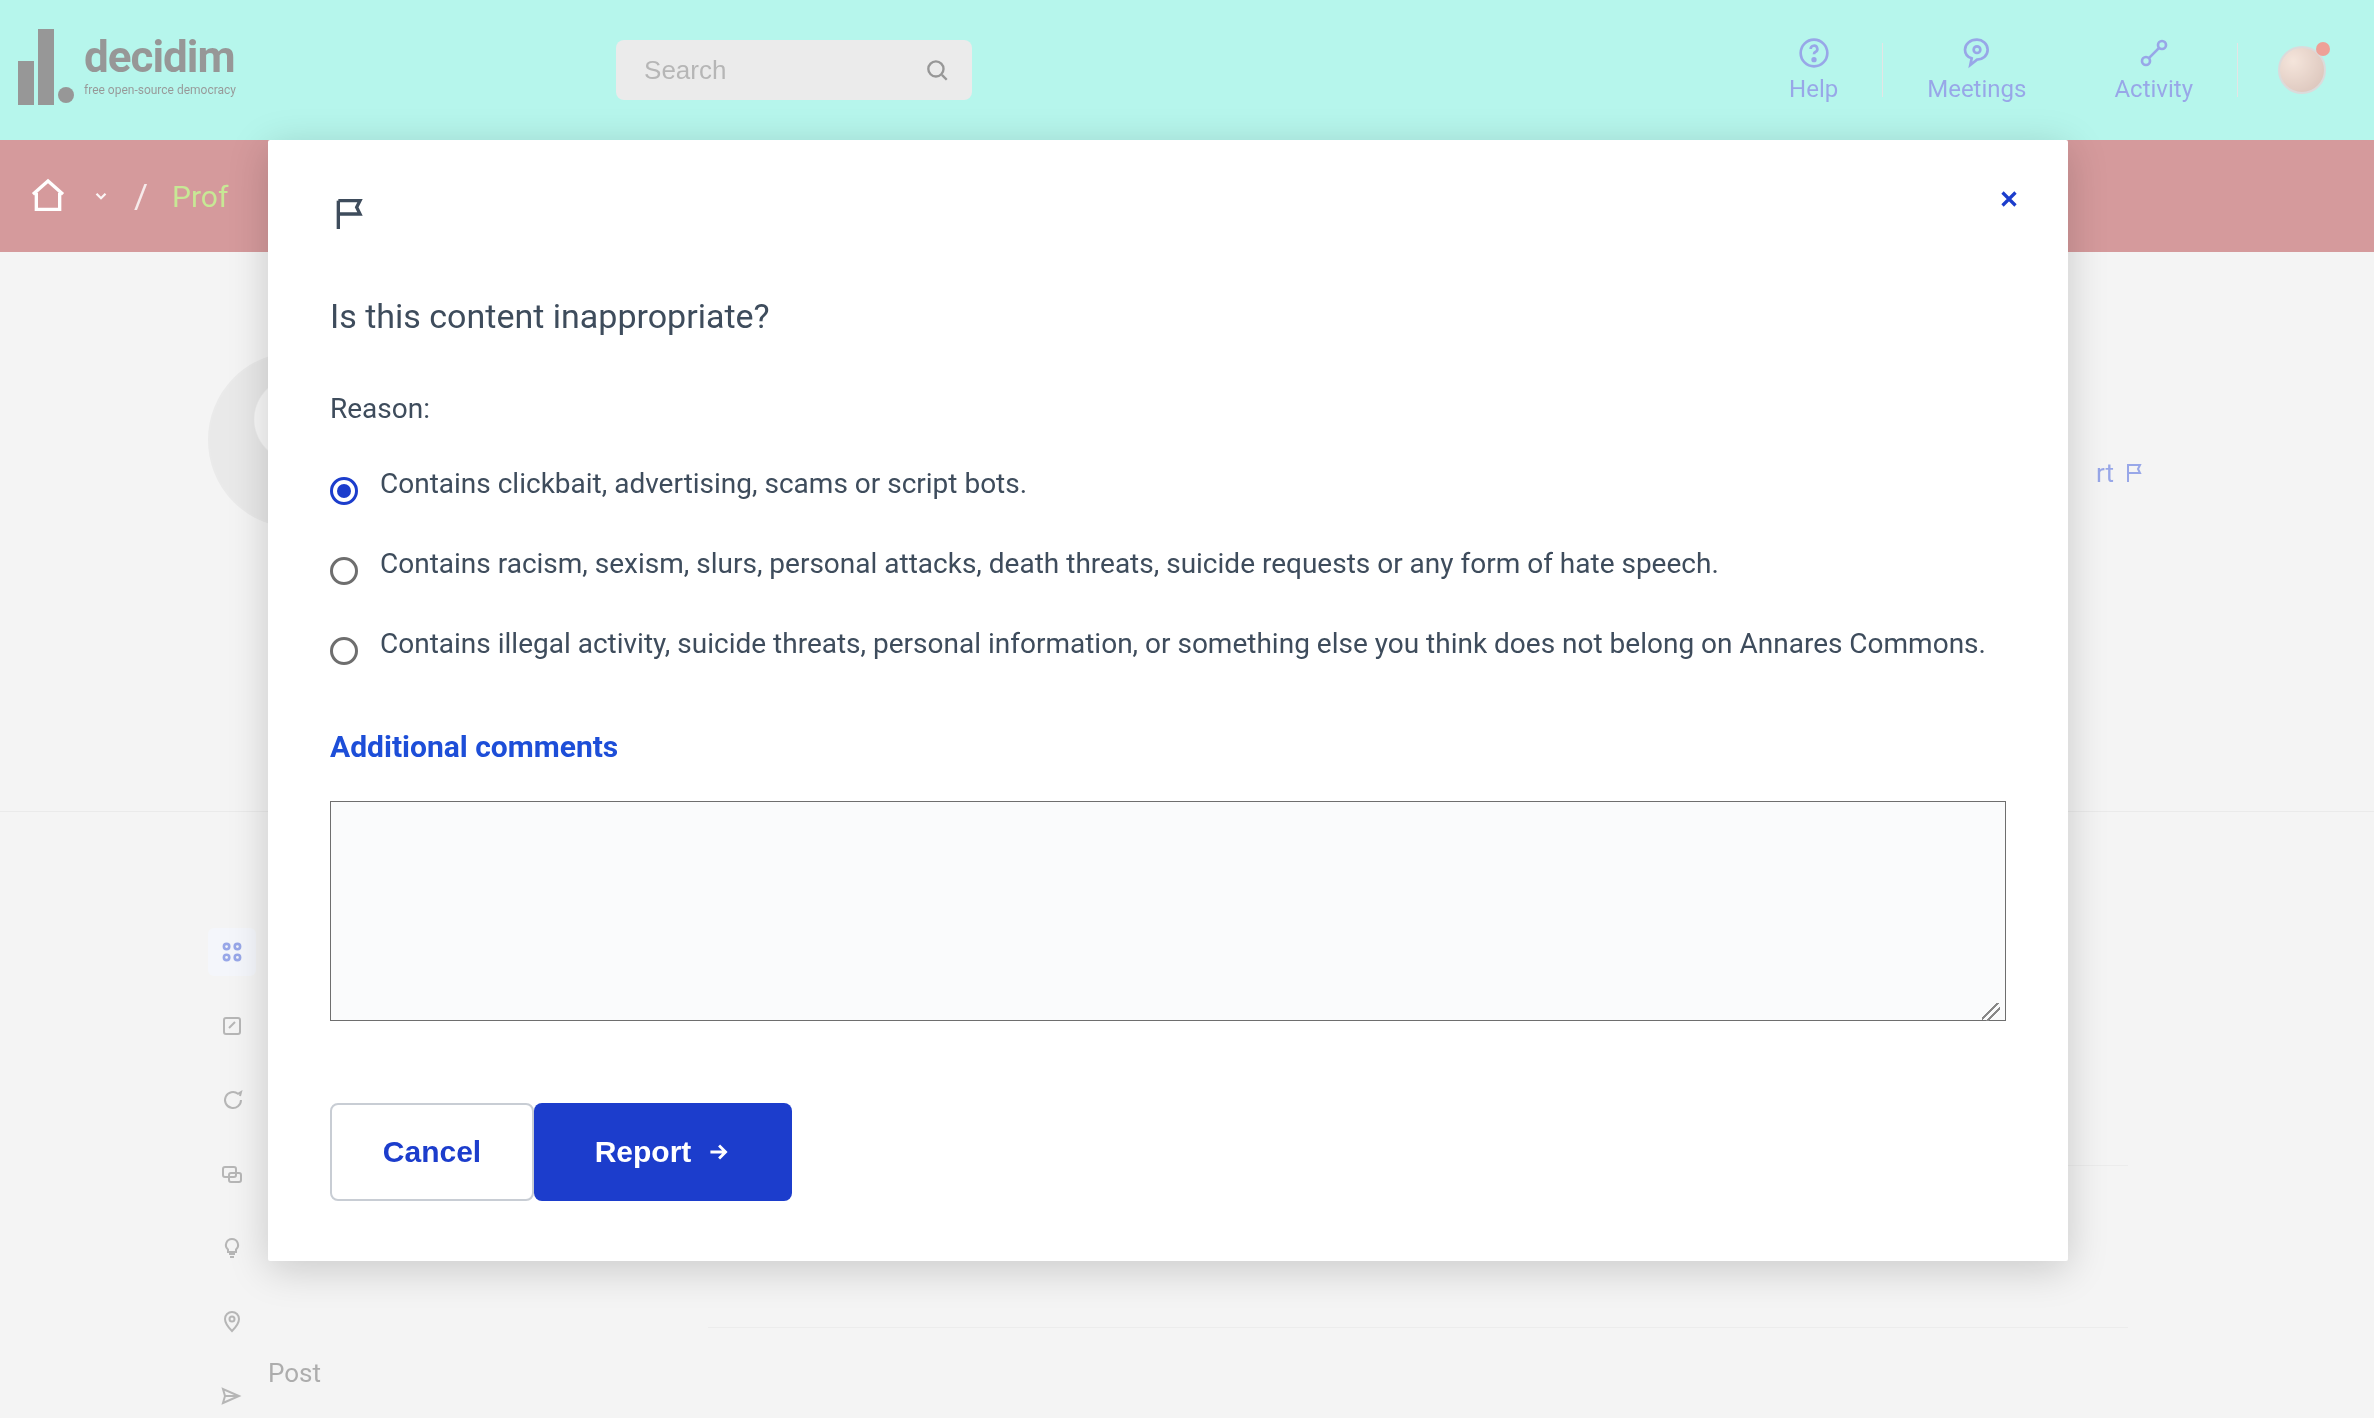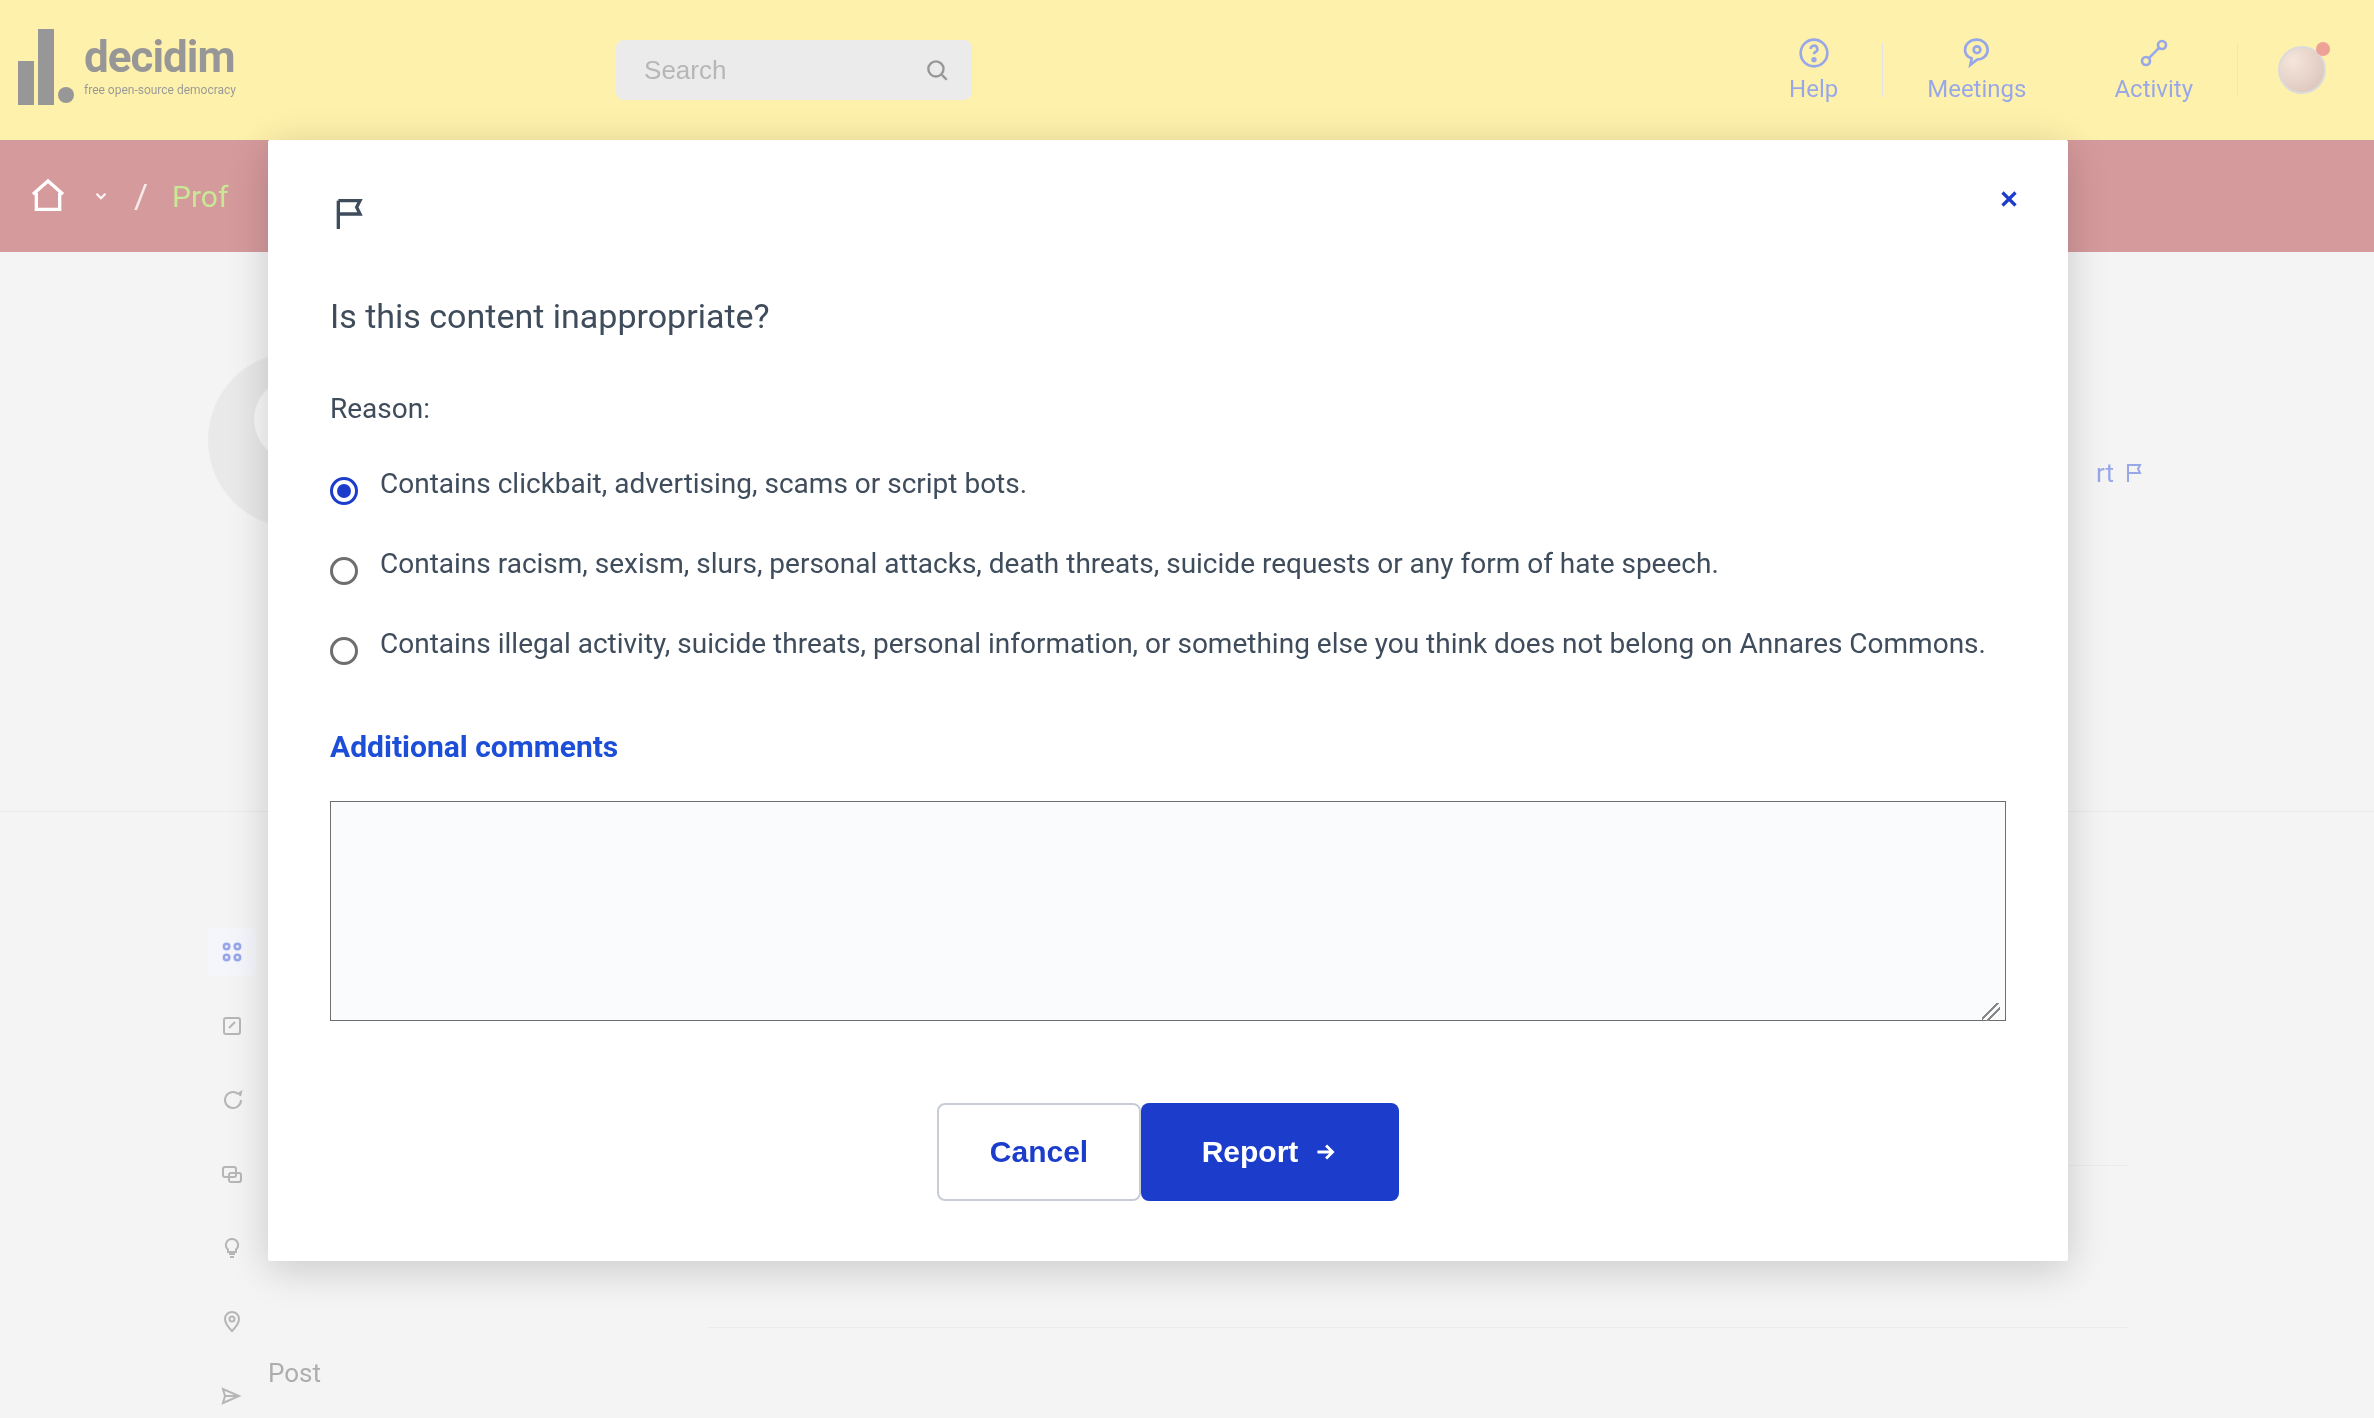--- a/index.html
+++ b/index.html
@@ -9,21 +9,21 @@
     color: #3e4c5c;
     width: 2374px;
     height: 1418px;
     overflow: hidden;
     position: relative;
   }
 
   
   .topbar {
     height: 140px;
-    background: #fde047;
+    background: #5eead4;
     display: flex;
     align-items: center;
     padding: 0 18px;
     gap: 20px;
   }
   .brand { display: flex; align-items: flex-start; gap: 8px; }
   .brand-mark { display: flex; align-items: flex-end; gap: 4px; height: 70px; }
   .bar1 { width: 16px; height: 44px; background: #1a1a1a; }
   .bar2 { width: 16px; height: 76px; background: #1a1a1a; }
   .dot  { width: 16px; height: 16px; background: #1a1a1a; border-radius: 50%; margin-bottom: 2px; }
@@ -189,21 +189,21 @@
     padding: 14px;
     position: relative;
   }
   .comments-resize {
     position: absolute; right: 68px; margin-top: -22px;
     width: 18px; height: 18px;
     background:
       linear-gradient(135deg, transparent 0 40%, #888 40% 48%, transparent 48% 60%, #888 60% 68%, transparent 68% 100%);
   }
   .modal-actions {
-    display: flex; justify-content: center; margin-top: 78px;
+    display: flex; justify-content: flex-start; margin-top: 78px;
   }
   .btn {
     height: 98px; border-radius: 8px; font-size: 30px; font-weight: 700;
     display: flex; align-items: center; justify-content: center; gap: 14px;
     cursor: pointer; border: none;
   }
   .btn-cancel {
     width: 204px; background: #fff; color: #1c3dcc; border: 2px solid #c8cdd4;
   }
   .btn-report {

